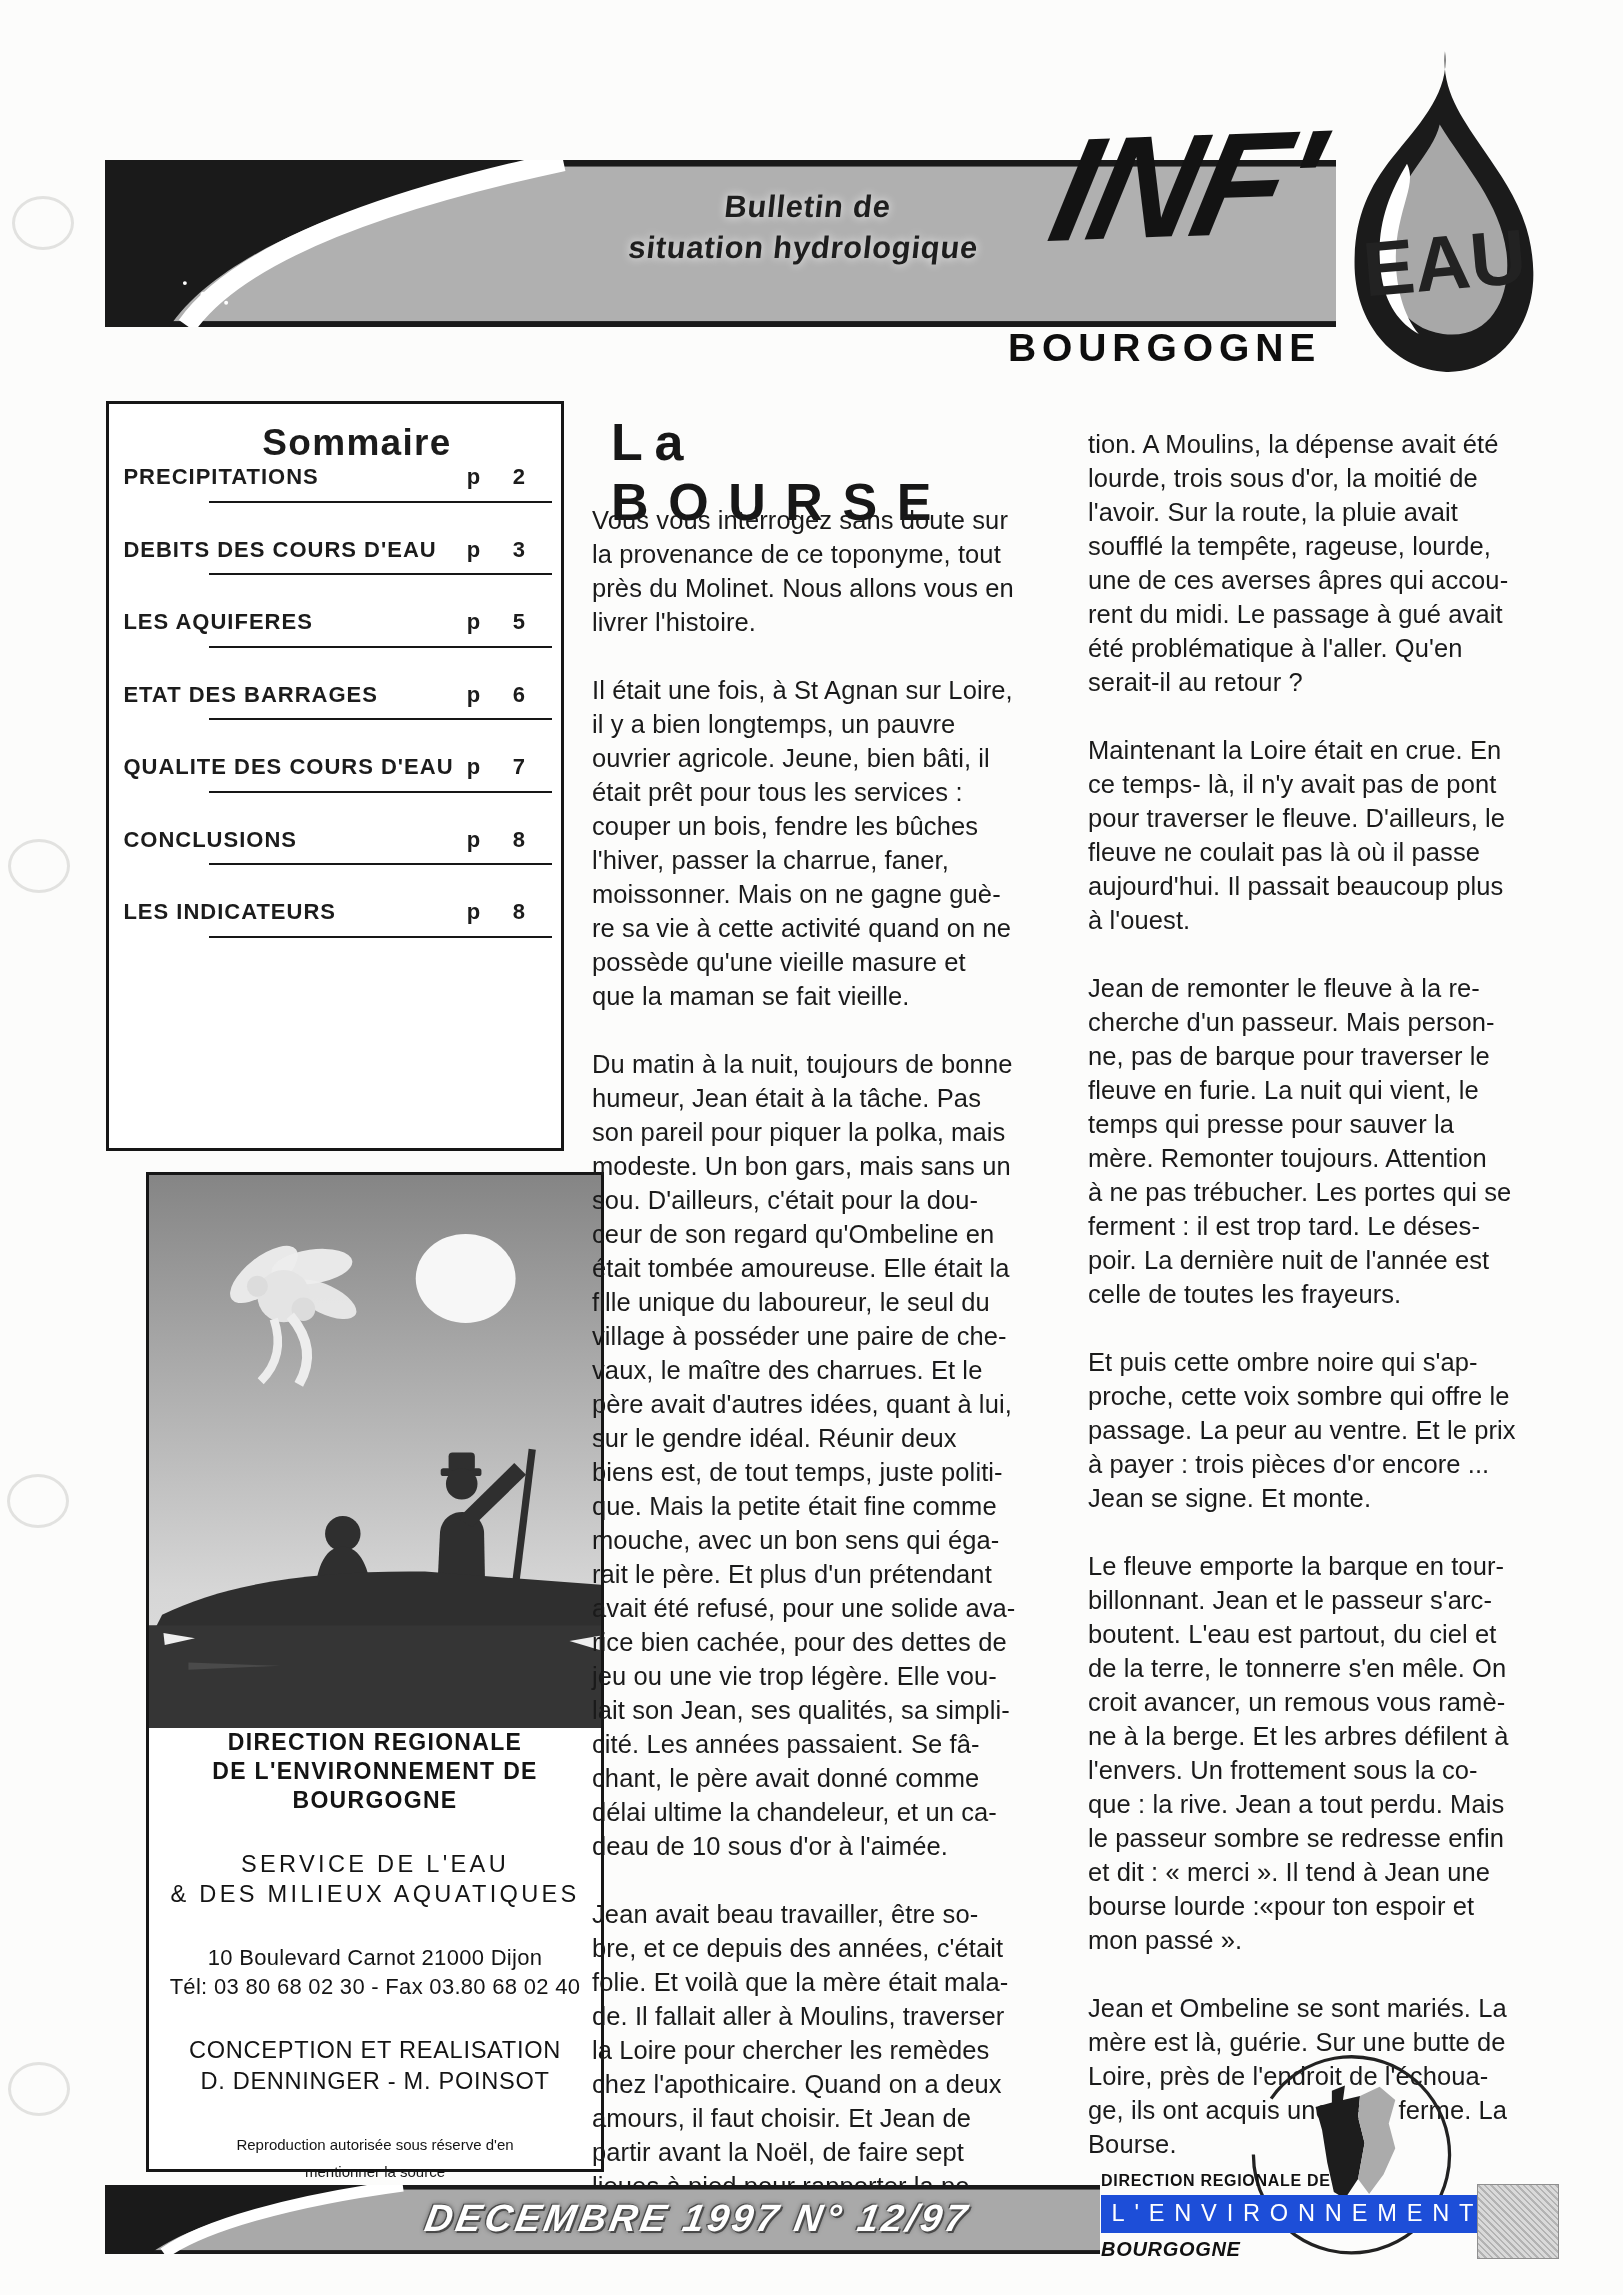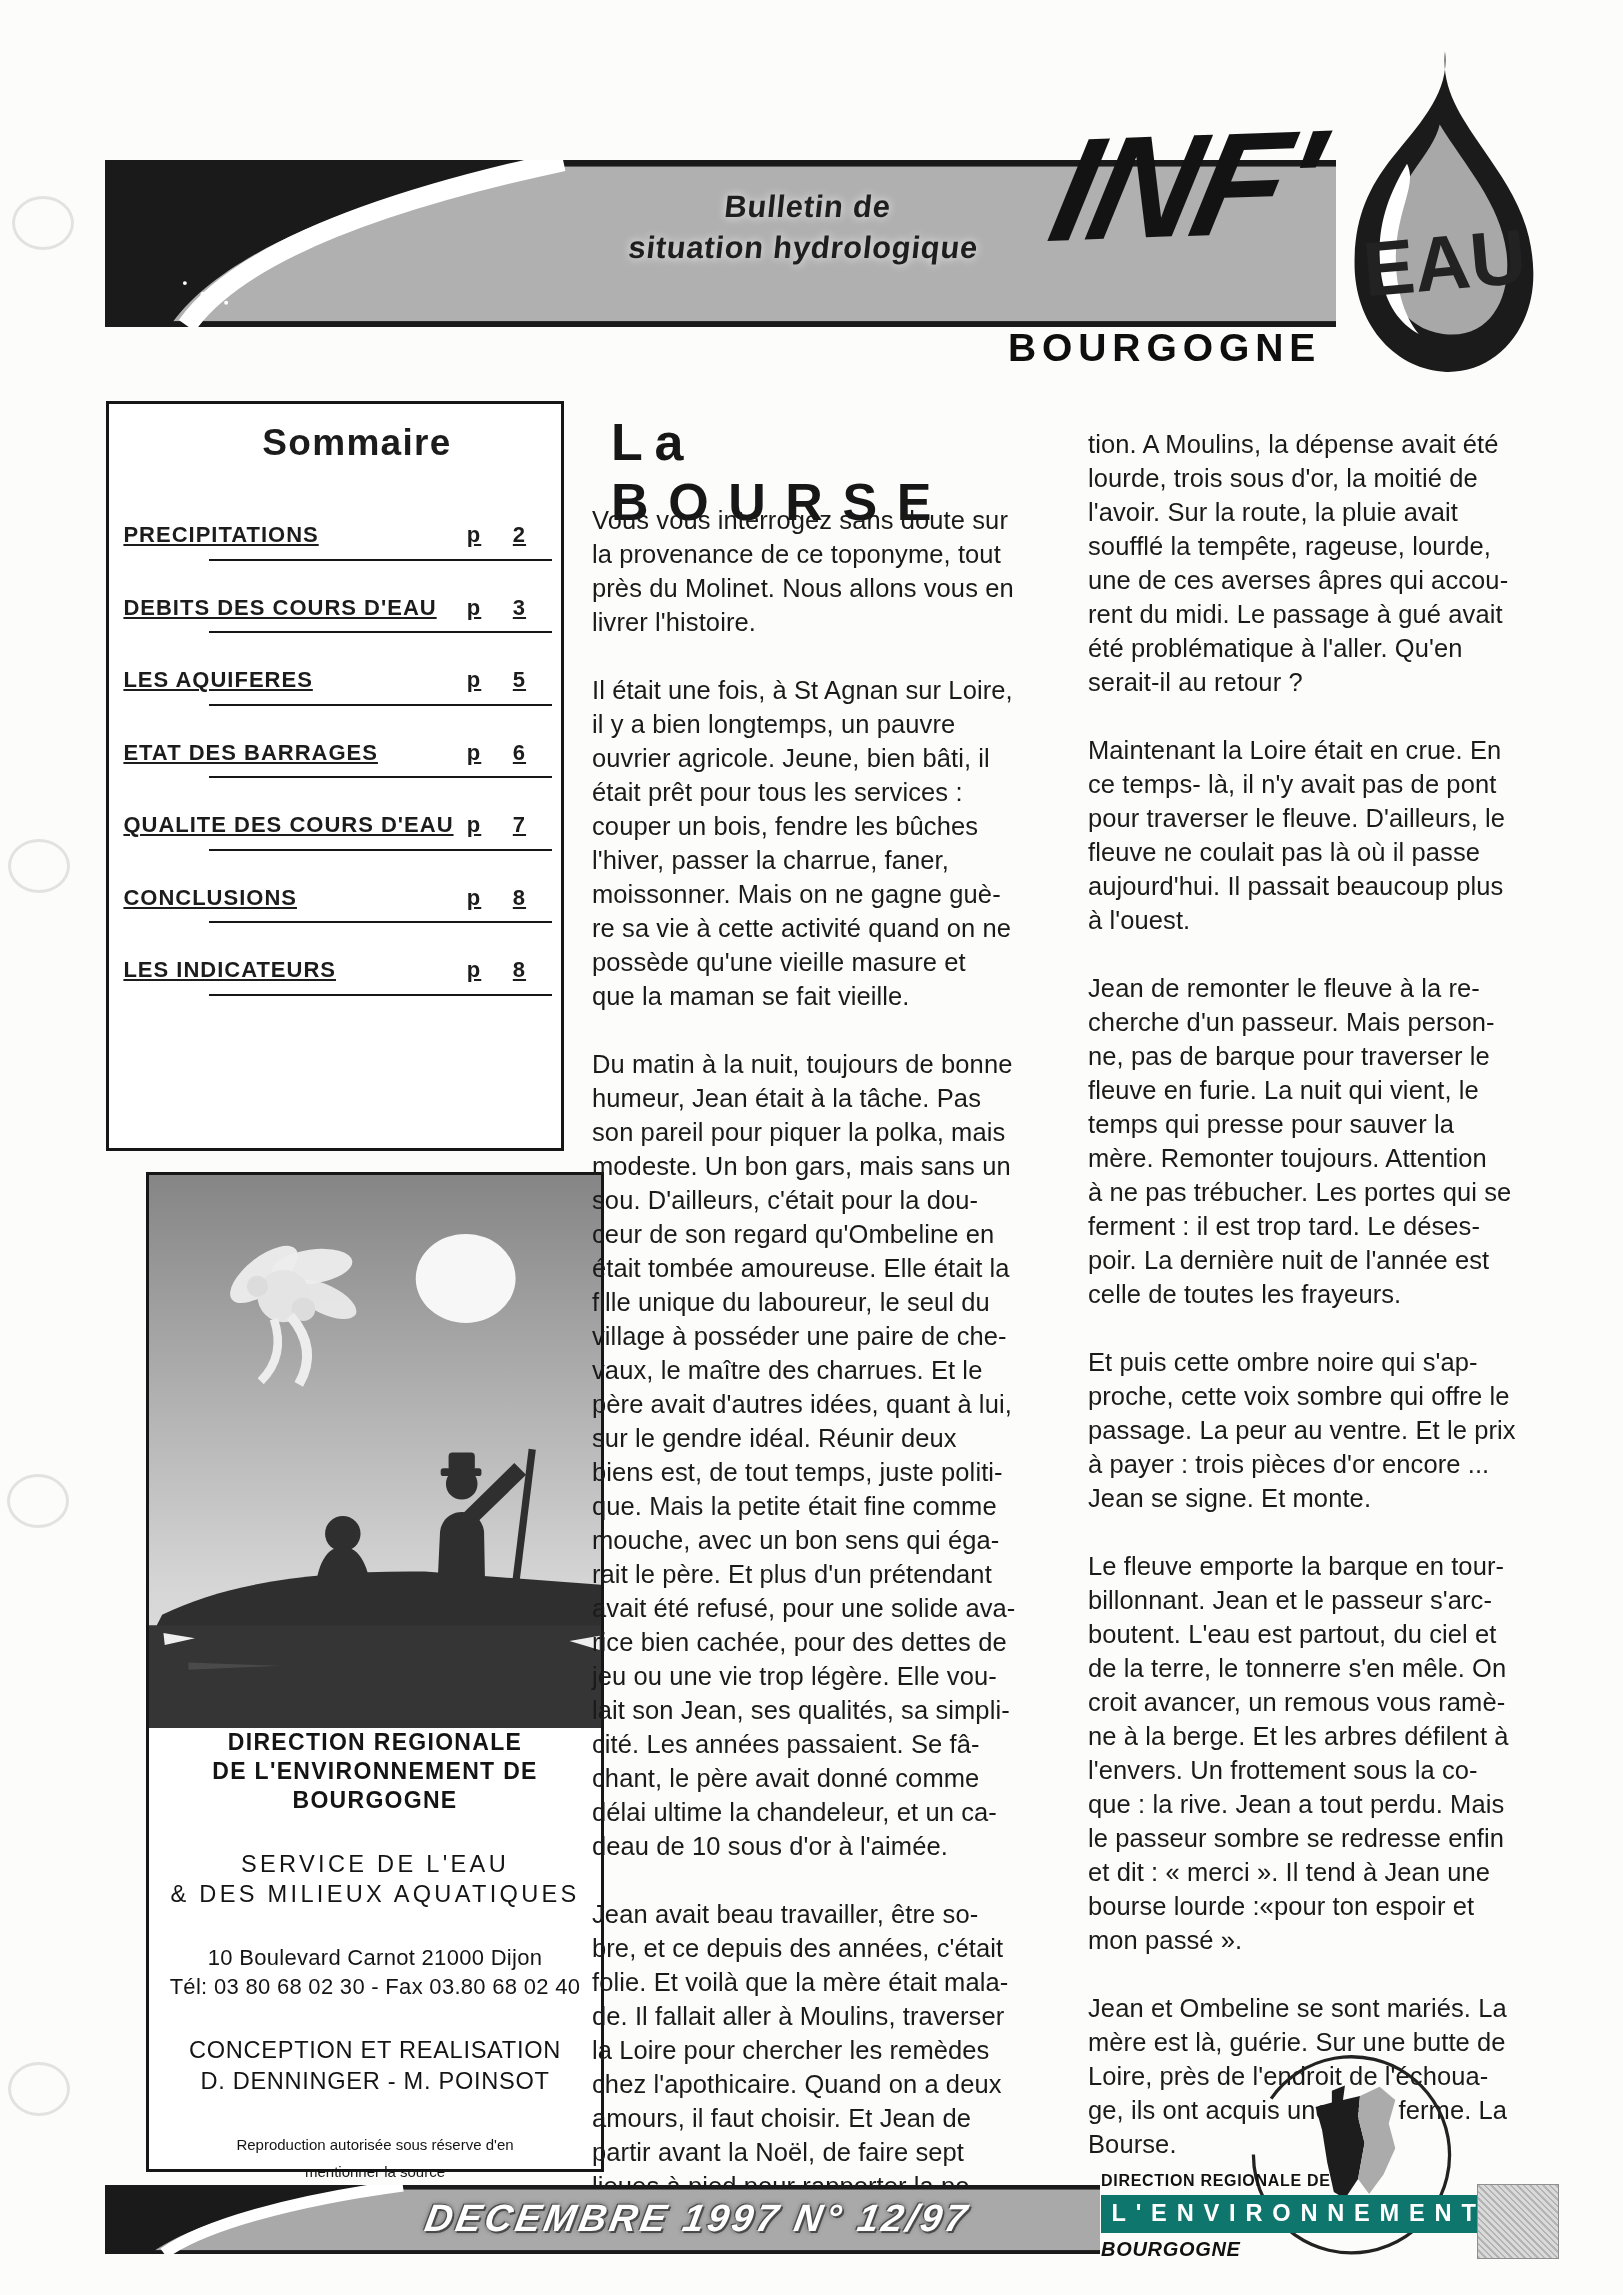--- a/index.html
+++ b/index.html
@@ -27,21 +27,21 @@
     position:absolute;left:1008px;top:326px;width:406px;
     font-size:39px;font-weight:800;letter-spacing:5.9px;color:#0e0e0e;
   }
   .drop-logo{position:absolute;left:1335px;top:46px;width:216px;height:334px;}
   
   .sommaire{
     position:absolute;left:106px;top:401px;width:458px;height:750px;
     border:3.9px solid #161616;background:#fff;box-sizing:border-box;
   }
   .sommaire-title{margin-top:18.3px;text-align:center;font-size:37px;font-weight:800;letter-spacing:1.3px;margin-left:44px;}
-  .toc{margin-top:58px;padding:0 9.2px 0 14.4px;text-decoration:underline;}
+  .toc{padding:0 9.2px 0 14.4px;}
   .toc-entry{margin-bottom:34px;}
   .toc-row{display:flex;align-items:baseline;font-size:22px;font-weight:700;letter-spacing:1px;}
   .toc-label{flex:1;}
   .toc-p{width:46px;}
   .toc-num{width:39px;text-align:left;}
   .toc-rule{border-bottom:2.6px solid #161616;margin:10.5px 0 0 86px;}
   
   .info-box{
     position:absolute;left:106px;top:1172px;width:458px;height:1000px;
     border:3.9px solid #161616;background:#fff;box-sizing:border-box;margin-left:40px;
@@ -71,22 +71,22 @@
   .footer-issue{
     position:absolute;left:216px;top:11.8px;width:753px;text-align:center;
     font-size:38px;font-weight:900;font-style:italic;color:#ffffff;letter-spacing:3.3px;
     transform:skewX(-10deg);
     text-shadow:2px 2px 0 #4a4a4a,-1.3px -1.3px 0 #4a4a4a,0 0 5.2px #3a3a3a;
   }
   .dir-logo-art{position:absolute;left:1224px;top:2045px;width:255px;height:226px;}
   .dir-block{position:absolute;left:1101px;top:2172px;width:432px;}
   .dir-l1{font-size:16px;font-weight:800;letter-spacing:0.7px;color:#111;}
   .dir-bar{
-    margin-top:5.2px;background:#0f766e;color:#fff;
-    font-size:23.6px;font-weight:700;letter-spacing:9.8px;
+    margin-top:5.2px;background:#1d4ed8;color:#fff;
+    font-size:23.6px;font-weight:400;letter-spacing:9.8px;
     padding:5.2px 0 5.2px 10.5px;width:419px;box-sizing:border-box;
   }
   .dir-l3{margin-top:5.2px;font-size:20px;font-weight:800;font-style:italic;letter-spacing:0.7px;color:#111;}
   .hatch-rect{
     position:absolute;left:1477px;top:2184px;width:80px;height:73px;
     background:repeating-linear-gradient(45deg,#b3b3b3 0 2px,#d9d9d9 2px 4.6px);
     border:1.3px solid #8f8f8f;
   }
 </style>
 </head>

